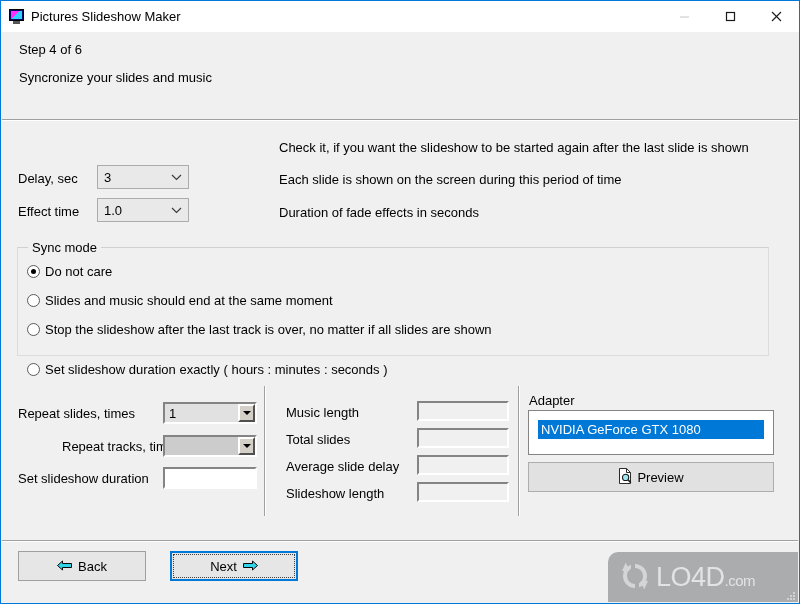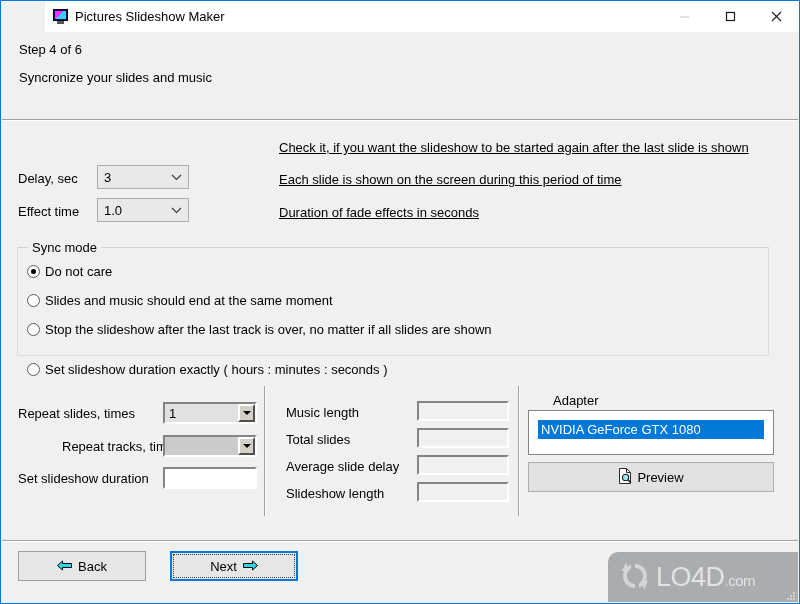--- a/index.html
+++ b/index.html
@@ -14,21 +14,21 @@
     position:relative;width:800px;height:604px;
     box-sizing:border-box;
     border:1px solid #0078d7;
     background:#f0f0f0;
   }
 
   
   .titlebar{
     position:absolute;left:0;top:0;right:0;height:31px;
     background:#ffffff;
-    display:flex;align-items:center;margin-left:44px;
+    display:flex;align-items:center;
   }
   .title-icon{
     width:16px;height:16px;margin-left:8px;margin-right:6px;
     position:relative;flex:none;
   }
   .title-icon .mon{
     position:absolute;left:0;top:0;width:15px;height:12px;
     background:#0a0a64;border:1px solid #000;box-sizing:border-box;
   }
   .title-icon .scr{
@@ -68,21 +68,21 @@
     box-sizing:border-box;background:transparent;
   }
 
   
   .body{
     position:absolute;left:1px;top:120px;right:1px;bottom:63px;
     background:#f0f0f0;
   }
 
   .lbl{position:absolute;font-size:13px;color:#000;white-space:nowrap;}
-  .note{position:absolute;font-size:13px;color:#000;white-space:nowrap;text-decoration:underline;}
+  .note{position:absolute;font-size:13px;color:#000;white-space:nowrap;}
 
   
   .combo-flat{
     position:absolute;height:24px;
     background:#e9e9e9;border:1px solid #acacac;box-sizing:border-box;
     display:flex;align-items:center;
   }
   .combo-flat .val{padding-left:6px;font-size:13px;color:#000;flex:1;}
   .combo-flat .chev{
     width:24px;display:flex;align-items:center;justify-content:center;
@@ -320,21 +320,21 @@
 
     <div class="lbl" style="left:284px;top:311px;">Total slides</div>
     <div class="field readonly" style="left:415px;top:307px;width:92px;height:20px;"></div>
 
     <div class="lbl" style="left:284px;top:338px;">Average slide delay</div>
     <div class="field readonly" style="left:415px;top:334px;width:92px;height:20px;"></div>
 
     <div class="lbl" style="left:284px;top:365px;">Slideshow length</div>
     <div class="field readonly" style="left:415px;top:361px;width:92px;height:20px;"></div>
 
-    <div class="lbl" style="left:551px;top:272px;text-align:center;">Adapter</div>
+    <div class="lbl" style="left:527px;top:272px;text-align:center;">Adapter</div>
     <div class="listbox" style="left:526px;top:289px;width:246px;height:45px;">
       <div class="item sel">NVIDIA GeForce GTX 1080</div>
     </div>
     <div class="btn-classic" style="left:526px;top:341px;width:246px;height:30px;">
       <span style="display:inline-flex;align-items:center;gap:5px;">
         <span>
           <svg width="14" height="16" viewBox="0 0 14 16">
             <path d="M1.5 0.5 H8.5 L12.5 4.5 V15.5 H1.5 Z" fill="#ffffff" stroke="#2b2b2b" stroke-width="1"></path>
             <path d="M8.5 0.5 V4.5 H12.5" fill="none" stroke="#2b2b2b" stroke-width="1"></path>
             <circle cx="7.6" cy="9.4" r="3.1" fill="#9fe8f0" stroke="#1b1b1b" stroke-width="1.1"></circle>

